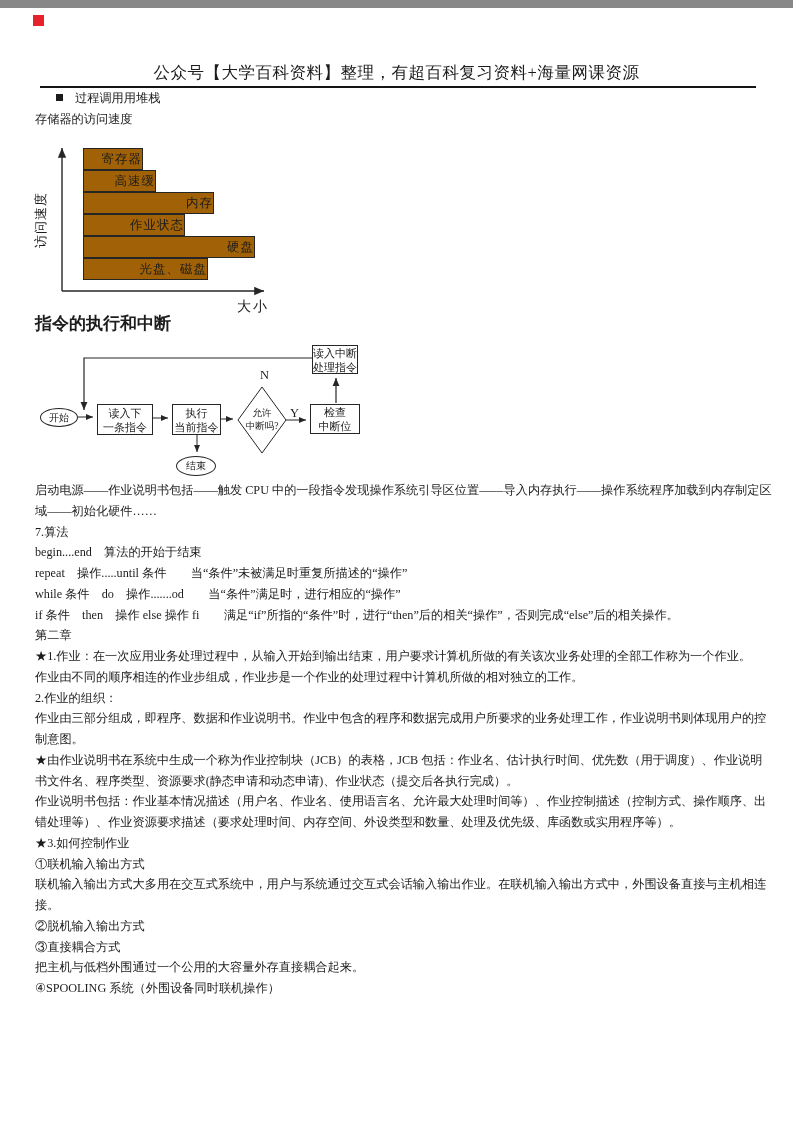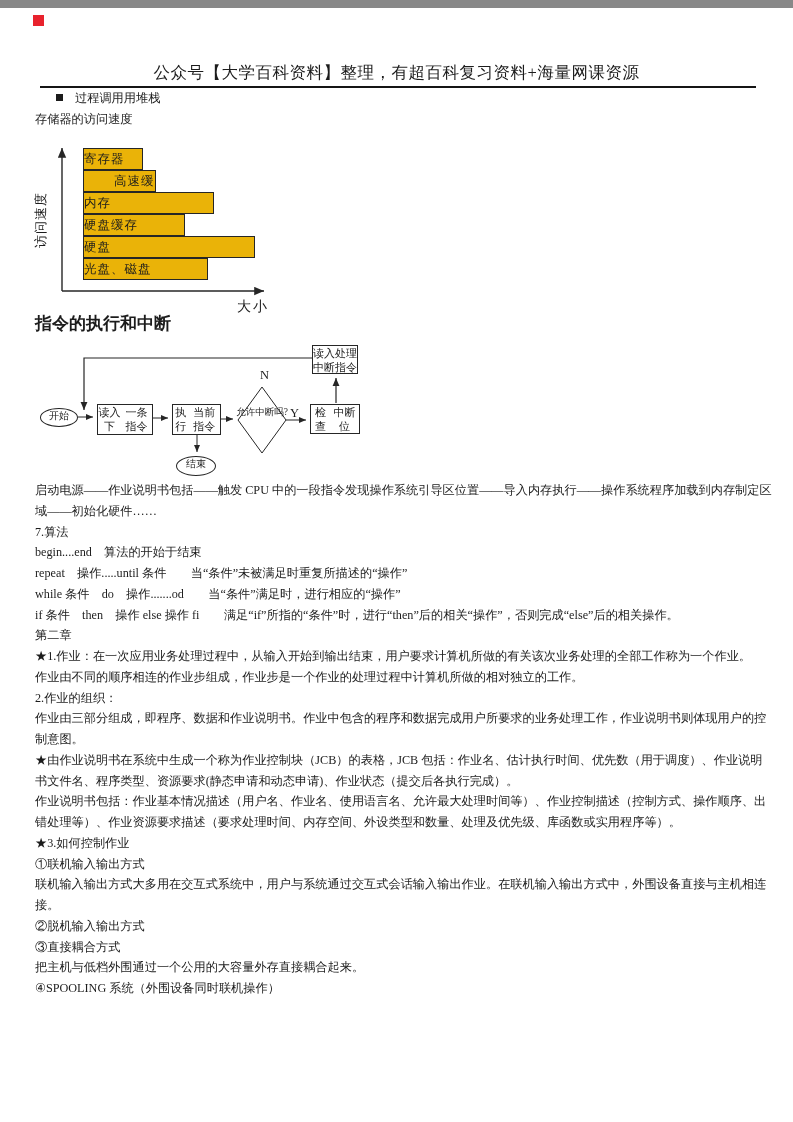--- a/index.html
+++ b/index.html
@@ -22,35 +22,35 @@
   
   svg.lines{left:0;top:0;width:793px;height:1122px;pointer-events:none;}
   
   .ylabel{
     left:0px;top:204px;width:80px;height:16px;text-align:center;
     font-size:13px;transform:rotate(-90deg);letter-spacing:1px;
   }
   .xlabel{left:237px;top:290px;font-size:14px;letter-spacing:2px;}
   .bar{
     left:83px;height:22px;box-sizing:border-box;border:1px solid #262626;
-    background:#eab308;text-align:left;font-size:12.5px;line-height:20px;
+    background:#a16207;text-align:right;font-size:12.5px;line-height:20px;
     letter-spacing:1px;
   }
   .bar0{top:140px;width:60px;}
   .bar1{top:162px;width:73px;padding-left:30px;}
   .bar2{top:184px;width:131px;}
   .bar3{top:206px;width:102px;}
   .bar4{top:228px;width:172px;}
   .bar5{top:250px;width:125px;}
   
   .flow-caption{left:35px;top:304px;font-size:17px;font-weight:bold;}
   .fnode{
     box-sizing:border-box;border:1px solid #262626;background:#fff;
     text-align:center;font-size:11px;line-height:14px;
-    display:flex;justify-content:center;
+    display:flex;flex-direction:column;justify-content:center;
   }
   .fnode span{display:block;}
   .ellipse{border-radius:50%;font-size:10px;}
   .n-start{left:40px;top:400px;width:38px;height:19px;}
   .n-end{left:176px;top:448px;width:40px;height:20px;}
   .n-read{left:97px;top:396px;width:56px;height:31px;}
   .n-exec{left:172px;top:396px;width:49px;height:31px;}
   .n-check{left:310px;top:396px;width:50px;height:30px;}
   .n-readint{left:312px;top:337px;width:46px;height:29px;}
   .n-diamond-text{
@@ -100,21 +100,21 @@
     <line x1="336" y1="395" x2="336" y2="370" stroke="#262626" stroke-width="1.2" marker-end="url(#arr)"></line>
     <line x1="197" y1="427" x2="197" y2="444" stroke="#262626" stroke-width="1" marker-end="url(#arr)"></line>
     <polygon points="262,379 286,412 262,445 238,412" fill="#ffffff" stroke="#262626" stroke-width="1"></polygon>
   </svg>
 
   <div class="abs ylabel">访问速度</div>
   <div class="abs xlabel">大小</div>
   <div class="abs bar bar0">寄存器</div>
   <div class="abs bar bar1">高速缓存</div>
   <div class="abs bar bar2">内存</div>
-  <div class="abs bar bar3">硬盘缓存</div>
+  <div class="abs bar bar3">作业状态</div>
   <div class="abs bar bar4">硬盘</div>
   <div class="abs bar bar5">光盘、磁盘</div>
 
   <div class="abs flow-caption">指令的执行和中断</div>
 
   <div class="abs fnode ellipse n-start">
     <span>开始</span>
   </div>
   <div class="abs fnode n-read">
     <span>读入下</span>

